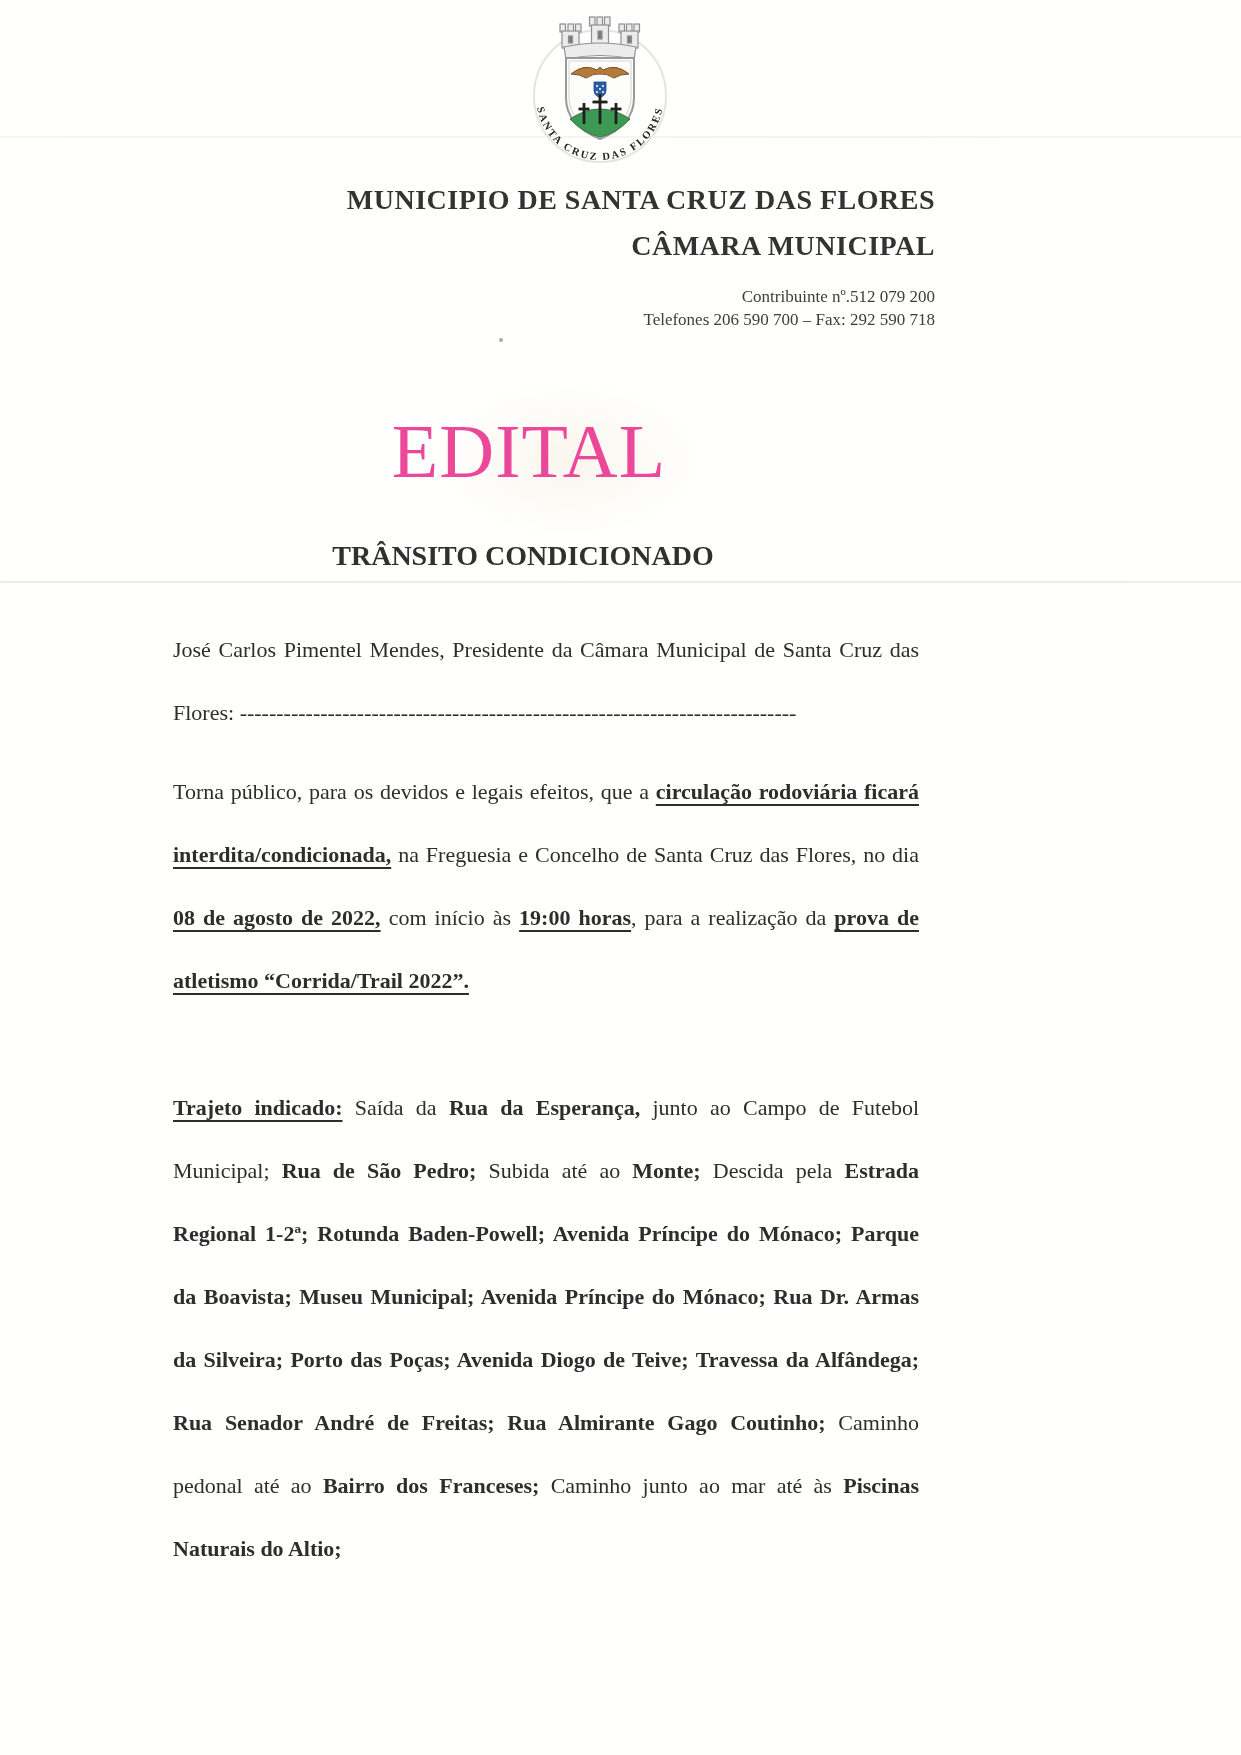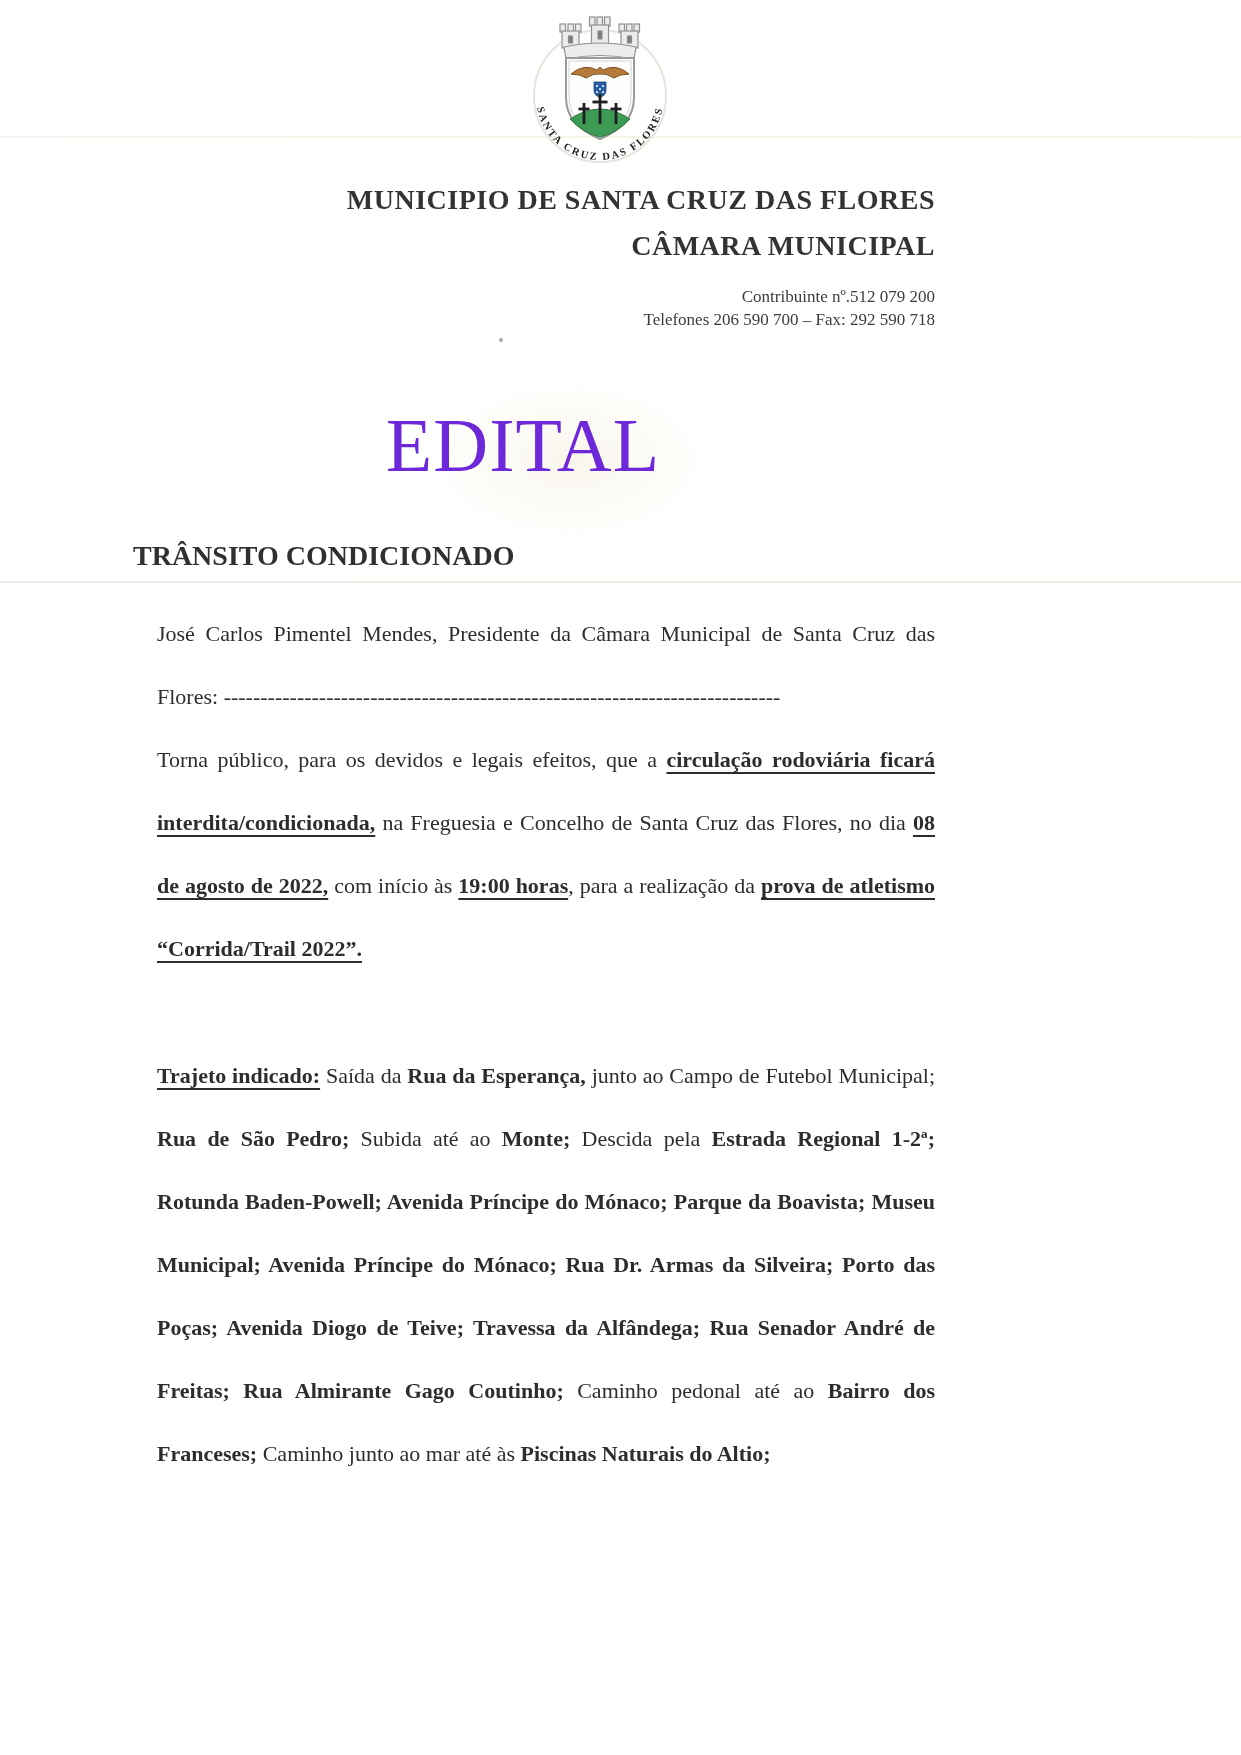--- a/index.html
+++ b/index.html
@@ -88,51 +88,52 @@
   }
   .addr-1 { top: 262px; }
   .addr-2 { top: 285px; }
   .addr-3 { top: 308px; }
 
   .edital-title {
     position: absolute;
     left: 133px;
     top: 407px;
     width: 780px;
-    margin: 0;
+    margin: 6px;
     text-align: center;
     font-size: 76px;
     font-weight: 500;
     line-height: 1;
     letter-spacing: 1px;
-    color: #6d28d9;
+    color: #ec4899;
   }
   .edital-subtitle {
     position: absolute;
     left: 133px;
     top: 541px;
     width: 780px;
     margin: 0;
+    text-align: center;
     font-size: 28px;
     font-weight: bold;
     line-height: 1.1;
     color: #303030;
   }
 
   .body-text {
     position: absolute;
     left: 157px;
     top: 602px;
     width: 778px;
     font-size: 22px;
     line-height: 63px;
     text-align: justify;
     color: #2d2d2d;
   }
-  .para { margin: 0; }
+  .para { margin: 16px; }
   .para-gap { margin-top: 64px; }
   .para span.b { font-weight: bold; }
   .para span.u {
     text-decoration: underline;
     text-decoration-thickness: 2px;
     text-underline-offset: 5px;
   }
 </style>
 </head>
 <body>

